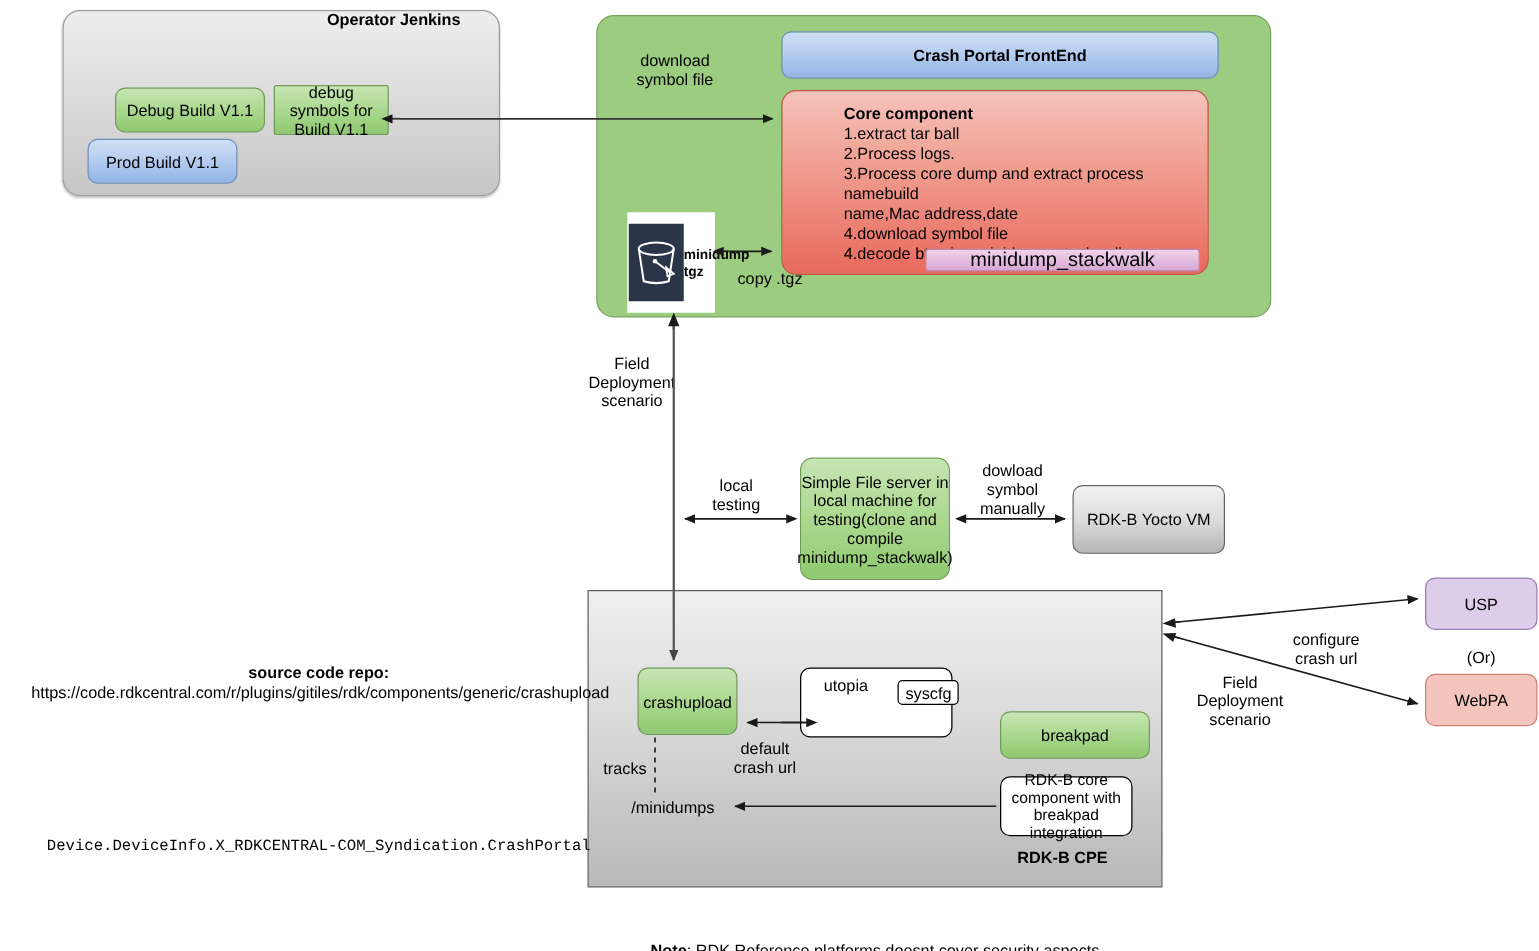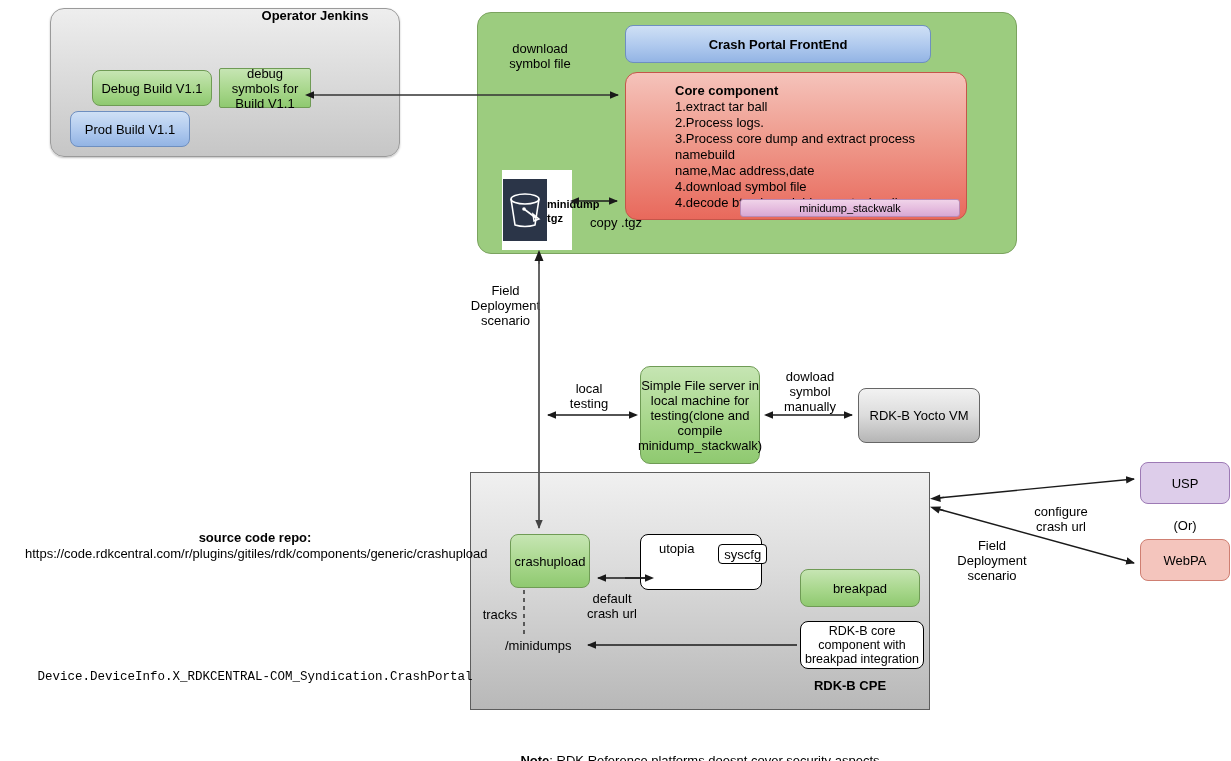--- a/index.html
+++ b/index.html
@@ -168,37 +168,37 @@
   <div class="node green-sq" style="left:219px; top:68px; width:92px; height:40px;">
     <span>debug symbols
 for Build V1.1</span>
   </div>
 
   <div class="abs server-box" style="left:477px; top:12px; width:540px; height:242px;"></div>
 
   <div class="txt" style="left:480px; top:41px; width:120px;">download
 symbol file</div>
 
-  <div class="node blue rad-md" style="left:625px; top:25px; width:306px; height:38px; font-weight:bold;">
+  <div class="node blue rad-md" style="left:625px; top:25px; width:350px; height:38px; font-weight:bold;">
     <span>Crash Portal FrontEnd</span>
   </div>
 
   <div class="node red-core" style="left:625px; top:72px; width:342px; height:148px;">
     <div style="padding-left:35px;">
       <div class="core-title">Core component</div>
       <div class="core-line">1.extract tar ball</div>
       <div class="core-line">2.Process logs.</div>
       <div class="core-line">3.Process core dump and extract process namebuild</div>
       <div class="core-line">name,Mac address,date</div>
       <div class="core-line">4.download symbol file</div>
       <div class="core-line">4.decode bt using minidump_stackwalk</div>
     </div>
   </div>
 
-  <div class="node pinkbar" style="left:740px; top:199px; width:220px; height:18px; font-size:11px;align-items:center;">
+  <div class="node pinkbar" style="left:740px; top:199px; width:220px; height:18px; font-size:16px;align-items:center;">
     <span>minidump_stackwalk</span>
   </div>
 
   <div class="tgz-wrap" style="left:502px; top:170px; width:68px; height:78px;">
     <div class="tgz-img">
       <svg width="44" height="44" viewBox="0 0 44 44" aria-hidden="true">
         <ellipse cx="22" cy="11" rx="14" ry="5" fill="none" stroke="#ffffff" stroke-width="1.6"></ellipse>
         <path d="M8 11 L12 37 Q22 40 32 37 L36 11" fill="none" stroke="#ffffff" stroke-width="1.6"></path>
         <path d="M21 21 L33 30" stroke="#ffffff" stroke-width="1.6" fill="none"></path>
         <circle cx="21" cy="21" r="1.8" fill="#ffffff"></circle>
@@ -251,21 +251,21 @@
 crash url</div>
 
   <div class="txt" style="left:478px; top:607px; width:44px;">tracks</div>
 
   <div class="txt" style="left:505px; top:638px; width:74px; text-align:left;">/minidumps</div>
 
   <div class="node green rad-md" style="left:800px; top:569px; width:120px; height:38px;">
     <span>breakpad</span>
   </div>
 
-  <div class="node white rad-md" style="left:800px; top:621px; width:124px; height:48px; font-size:12.5px; line-height:14px;">
+  <div class="node white rad-md" style="left:800px; top:621px; width:106px; height:48px; font-size:12.5px; line-height:14px;">
     <span>RDK-B core
 component with
 breakpad integration</span>
   </div>
 
   <div class="node purple rad-md" style="left:1140px; top:462px; width:90px; height:42px;">
     <span>USP</span>
   </div>
 
   <div class="txt" style="left:1160px; top:518px; width:50px;">(Or)</div>

